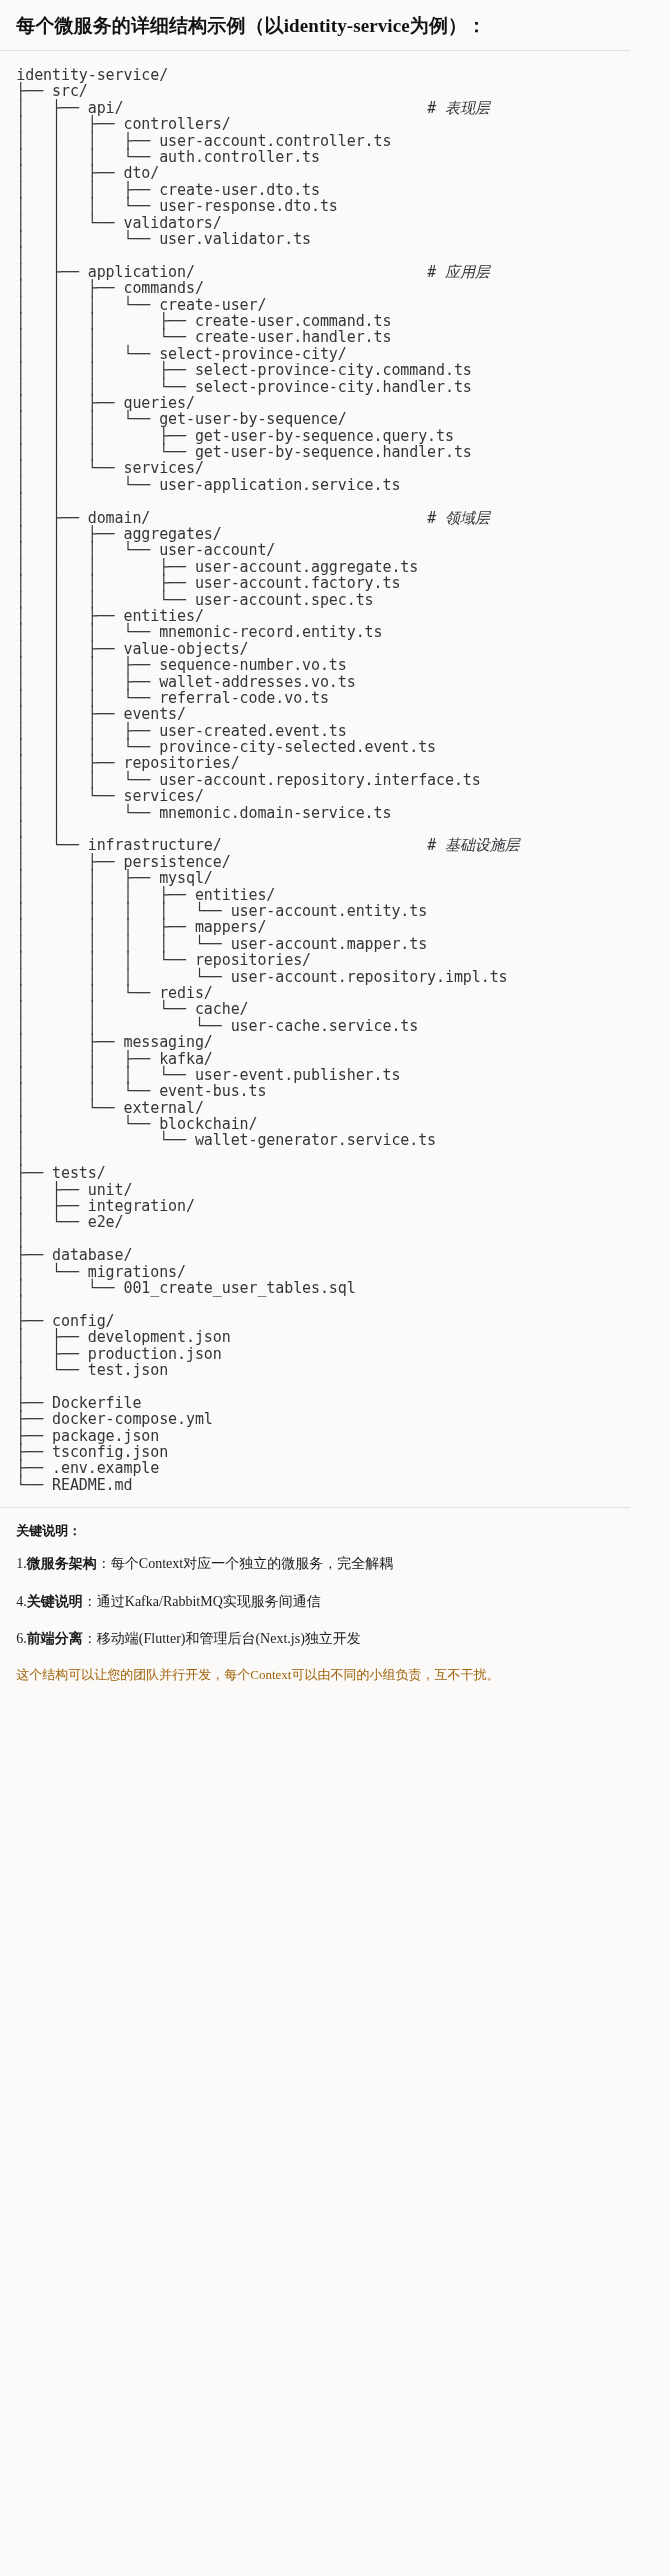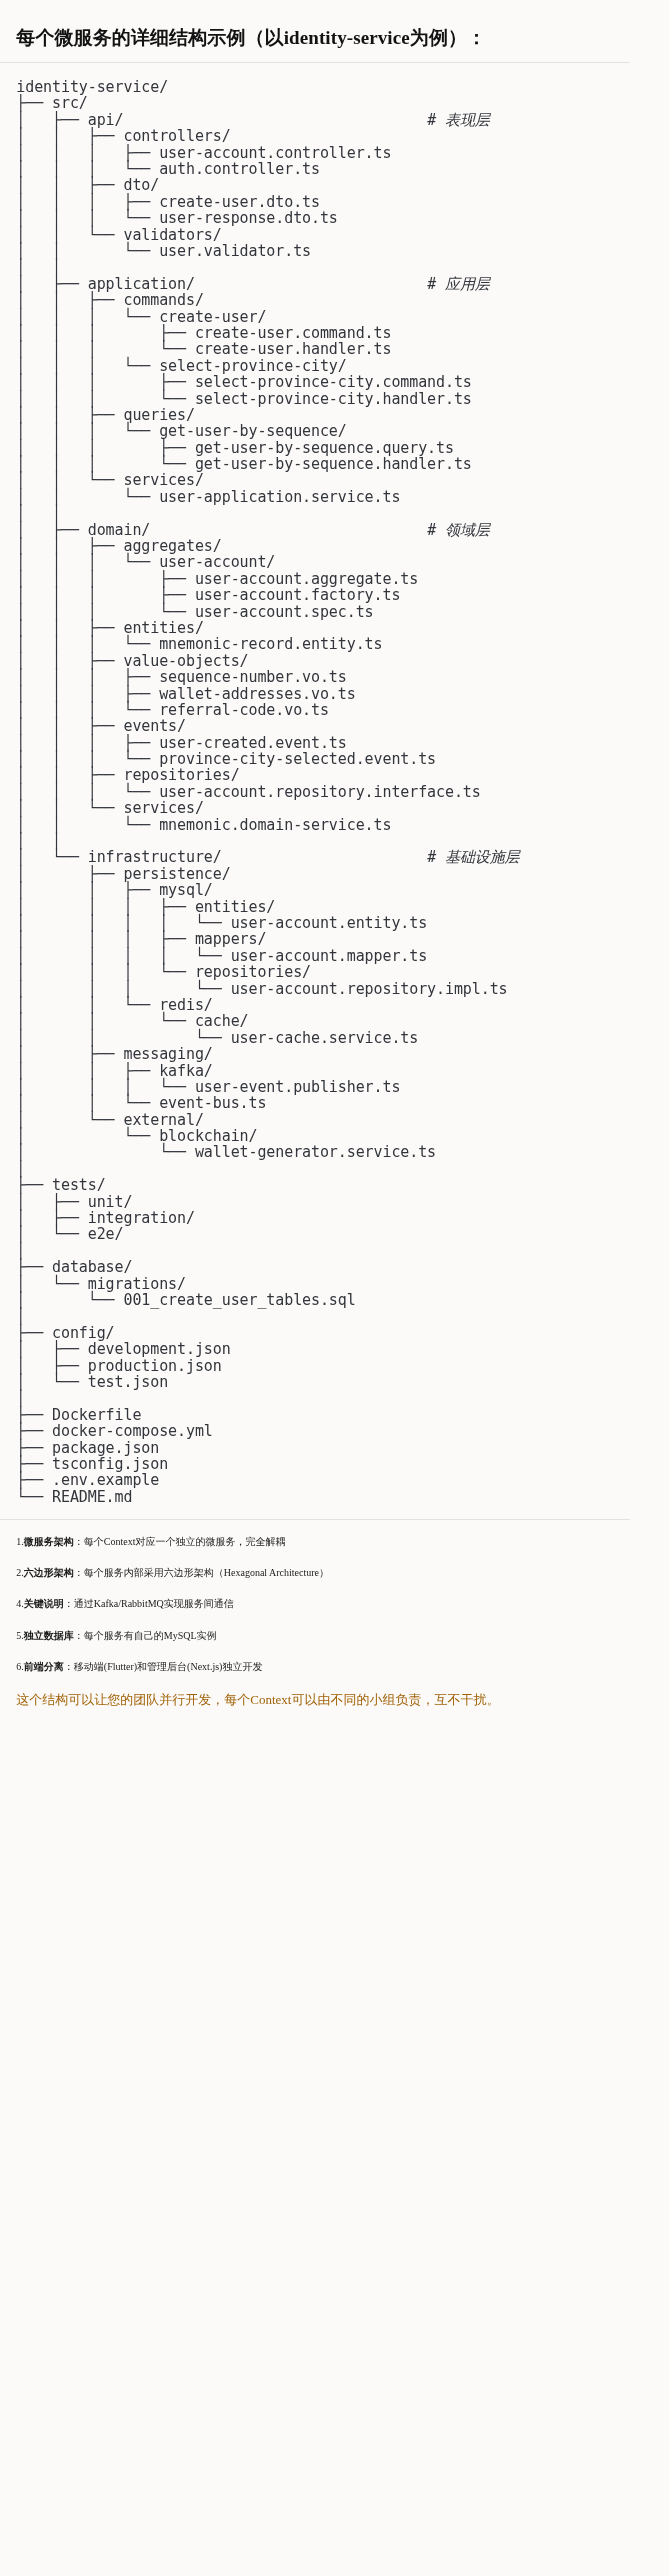--- a/index.html
+++ b/index.html
@@ -12,21 +12,20 @@
     font-family: "Liberation Serif", "DejaVu Serif", serif;
     color: #1a1a1a;
     -webkit-font-smoothing: antialiased;
   }
 
   .page {
     width: 630px;
     box-sizing: border-box;
     padding: 0;
     background: #fbfaf8;
-    margin-top: 12px;
   }
 
   
   .doc-header {
     padding: 13.8px 16.3px 11.3px 16.3px;
     border-bottom: 0.6px solid #e3e1dd;
     background: #fbfaf8;
   }
   .doc-title {
     font-family: "Liberation Serif", "DejaVu Serif", serif;
@@ -68,21 +67,21 @@
     padding: 13.8px 16.3px 6.3px 16.3px;
     background: #fbfaf8;
   }
   .notes-title {
     font-weight: bold;
     font-size: 13px;
     margin: 0 0 13.8px 0;
     color: #121212;
   }
   .note-item {
-    font-size: 10px;
+    font-size: 14px;
     line-height: 1.5;
     margin: 0 0 16.3px 0;
     color: #1a1a1a;
   }
   .note-item .num {
     font-weight: normal;
   }
   .note-item .term {
     font-weight: bold;
   }
@@ -106,24 +105,23 @@
 
   <div class="doc-header">
     <h1 class="doc-title">每个微服务的详细结构示例（以identity-service为例）：</h1>
   </div>
 
   <div class="tree-block">
     <pre class="tree-pre" id="tree-pre"><span class="tree-line">identity-service/</span><span class="tree-line">├── src/</span><span class="tree-line">│   ├── api/                                  <span class="cmt"># 表现层</span></span><span class="tree-line">│   │   ├── controllers/</span><span class="tree-line">│   │   │   ├── user-account.controller.ts</span><span class="tree-line">│   │   │   └── auth.controller.ts</span><span class="tree-line">│   │   ├── dto/</span><span class="tree-line">│   │   │   ├── create-user.dto.ts</span><span class="tree-line">│   │   │   └── user-response.dto.ts</span><span class="tree-line">│   │   └── validators/</span><span class="tree-line">│   │       └── user.validator.ts</span><span class="tree-line">│   │</span><span class="tree-line">│   ├── application/                          <span class="cmt"># 应用层</span></span><span class="tree-line">│   │   ├── commands/</span><span class="tree-line">│   │   │   └── create-user/</span><span class="tree-line">│   │   │       ├── create-user.command.ts</span><span class="tree-line">│   │   │       └── create-user.handler.ts</span><span class="tree-line">│   │   │   └── select-province-city/</span><span class="tree-line">│   │   │       ├── select-province-city.command.ts</span><span class="tree-line">│   │   │       └── select-province-city.handler.ts</span><span class="tree-line">│   │   ├── queries/</span><span class="tree-line">│   │   │   └── get-user-by-sequence/</span><span class="tree-line">│   │   │       ├── get-user-by-sequence.query.ts</span><span class="tree-line">│   │   │       └── get-user-by-sequence.handler.ts</span><span class="tree-line">│   │   └── services/</span><span class="tree-line">│   │       └── user-application.service.ts</span><span class="tree-line">│   │</span><span class="tree-line">│   ├── domain/                               <span class="cmt"># 领域层</span></span><span class="tree-line">│   │   ├── aggregates/</span><span class="tree-line">│   │   │   └── user-account/</span><span class="tree-line">│   │   │       ├── user-account.aggregate.ts</span><span class="tree-line">│   │   │       ├── user-account.factory.ts</span><span class="tree-line">│   │   │       └── user-account.spec.ts</span><span class="tree-line">│   │   ├── entities/</span><span class="tree-line">│   │   │   └── mnemonic-record.entity.ts</span><span class="tree-line">│   │   ├── value-objects/</span><span class="tree-line">│   │   │   ├── sequence-number.vo.ts</span><span class="tree-line">│   │   │   ├── wallet-addresses.vo.ts</span><span class="tree-line">│   │   │   └── referral-code.vo.ts</span><span class="tree-line">│   │   ├── events/</span><span class="tree-line">│   │   │   ├── user-created.event.ts</span><span class="tree-line">│   │   │   └── province-city-selected.event.ts</span><span class="tree-line">│   │   ├── repositories/</span><span class="tree-line">│   │   │   └── user-account.repository.interface.ts</span><span class="tree-line">│   │   └── services/</span><span class="tree-line">│   │       └── mnemonic.domain-service.ts</span><span class="tree-line">│   │</span><span class="tree-line">│   └── infrastructure/                       <span class="cmt"># 基础设施层</span></span><span class="tree-line">│       ├── persistence/</span><span class="tree-line">│       │   ├── mysql/</span><span class="tree-line">│       │   │   ├── entities/</span><span class="tree-line">│       │   │   │   └── user-account.entity.ts</span><span class="tree-line">│       │   │   ├── mappers/</span><span class="tree-line">│       │   │   │   └── user-account.mapper.ts</span><span class="tree-line">│       │   │   └── repositories/</span><span class="tree-line">│       │   │       └── user-account.repository.impl.ts</span><span class="tree-line">│       │   └── redis/</span><span class="tree-line">│       │       └── cache/</span><span class="tree-line">│       │           └── user-cache.service.ts</span><span class="tree-line">│       ├── messaging/</span><span class="tree-line">│       │   ├── kafka/</span><span class="tree-line">│       │   │   └── user-event.publisher.ts</span><span class="tree-line">│       │   └── event-bus.ts</span><span class="tree-line">│       └── external/</span><span class="tree-line">│           └── blockchain/</span><span class="tree-line">│               └── wallet-generator.service.ts</span><span class="tree-line">│</span><span class="tree-line">├── tests/</span><span class="tree-line">│   ├── unit/</span><span class="tree-line">│   ├── integration/</span><span class="tree-line">│   └── e2e/</span><span class="tree-line">│</span><span class="tree-line">├── database/</span><span class="tree-line">│   └── migrations/</span><span class="tree-line">│       └── 001_create_user_tables.sql</span><span class="tree-line">│</span><span class="tree-line">├── config/</span><span class="tree-line">│   ├── development.json</span><span class="tree-line">│   ├── production.json</span><span class="tree-line">│   └── test.json</span><span class="tree-line">│</span><span class="tree-line">├── Dockerfile</span><span class="tree-line">├── docker-compose.yml</span><span class="tree-line">├── package.json</span><span class="tree-line">├── tsconfig.json</span><span class="tree-line">├── .env.example</span><span class="tree-line">└── README.md</span></pre>
   </div>
 
   <div class="notes">
+    <div class="notes-title">关键说明：</div>
     <div id="notes-list">
         <div class="note-item"><span class="num">1.</span><span class="term">微服务架构</span><span class="sep">：</span><span class="body">每个Context对应一个独立的微服务，完全解耦</span></div>
-        <div class="note-item"><span class="num">2.</span><span class="term">六边形架构</span><span class="sep">：</span><span class="body">每个服务内部采用六边形架构（Hexagonal Architecture）</span></div>
         <div class="note-item"><span class="num">4.</span><span class="term">关键说明</span><span class="sep">：</span><span class="body">通过Kafka/RabbitMQ实现服务间通信</span></div>
-        <div class="note-item"><span class="num">5.</span><span class="term">独立数据库</span><span class="sep">：</span><span class="body">每个服务有自己的MySQL实例</span></div>
         <div class="note-item"><span class="num">6.</span><span class="term">前端分离</span><span class="sep">：</span><span class="body">移动端(Flutter)和管理后台(Next.js)独立开发</span></div>
       </div>
     <div class="closing">这个结构可以让您的团队并行开发，每个Context可以由不同的小组负责，互不干扰。</div>
   </div>
 
 </div>
 
 
 </body></html>

